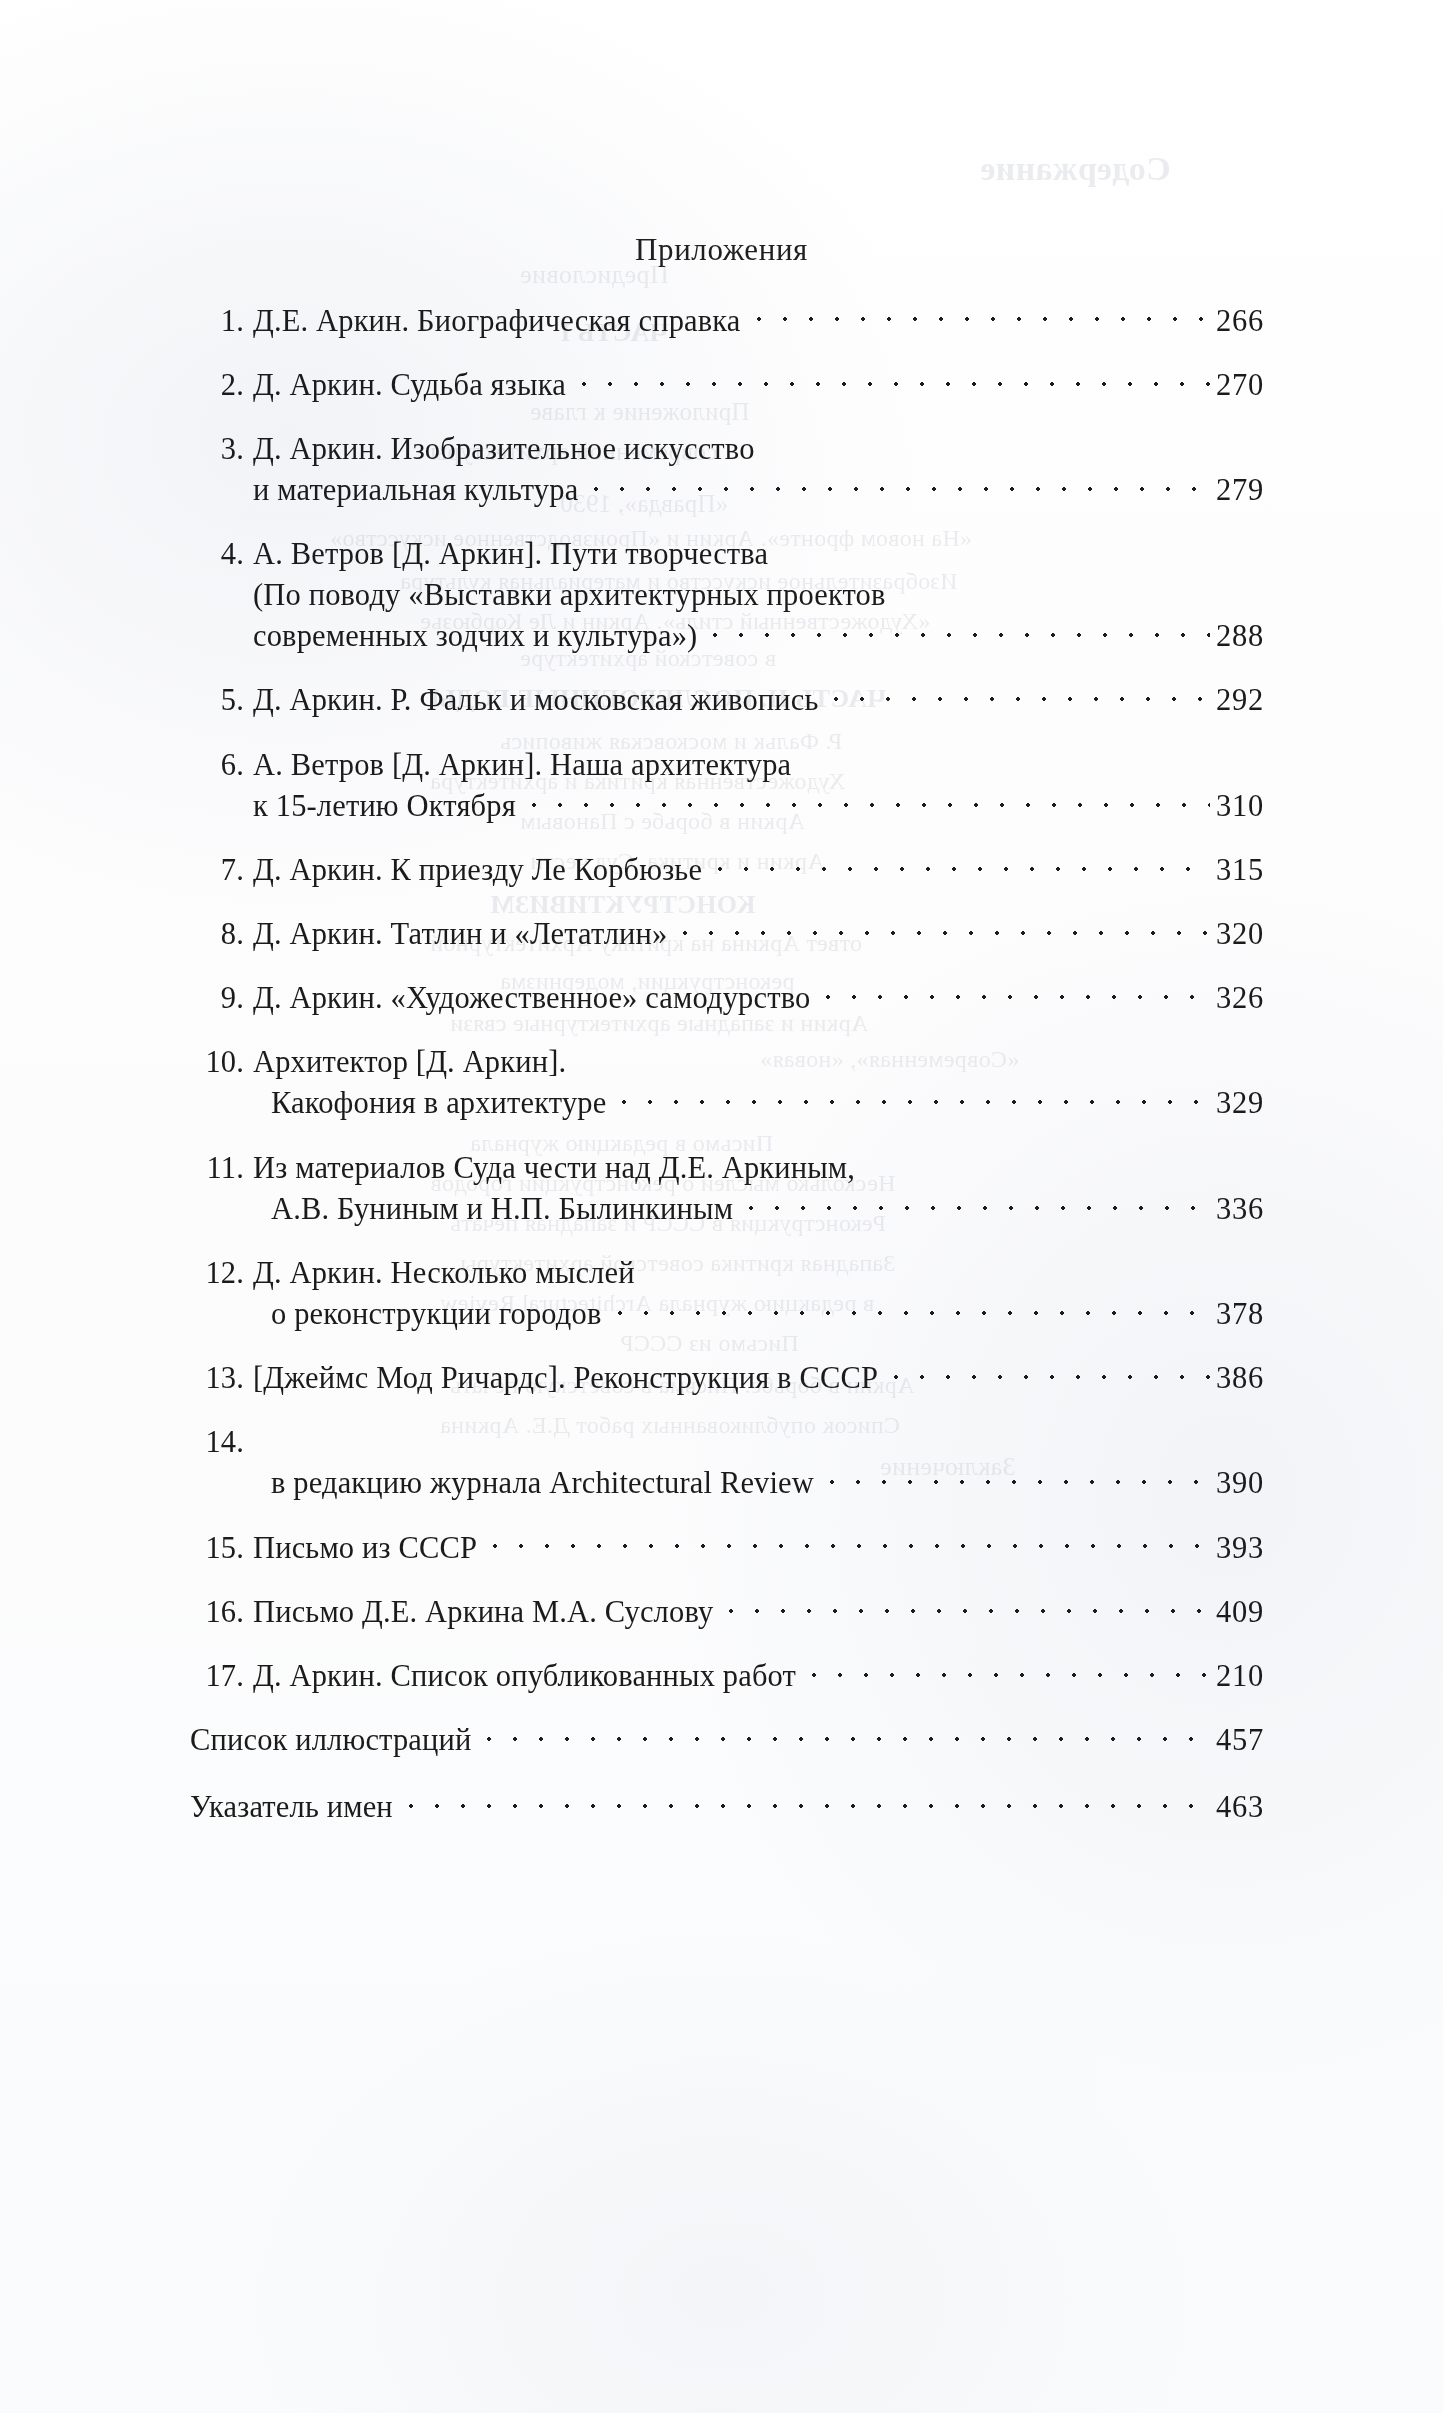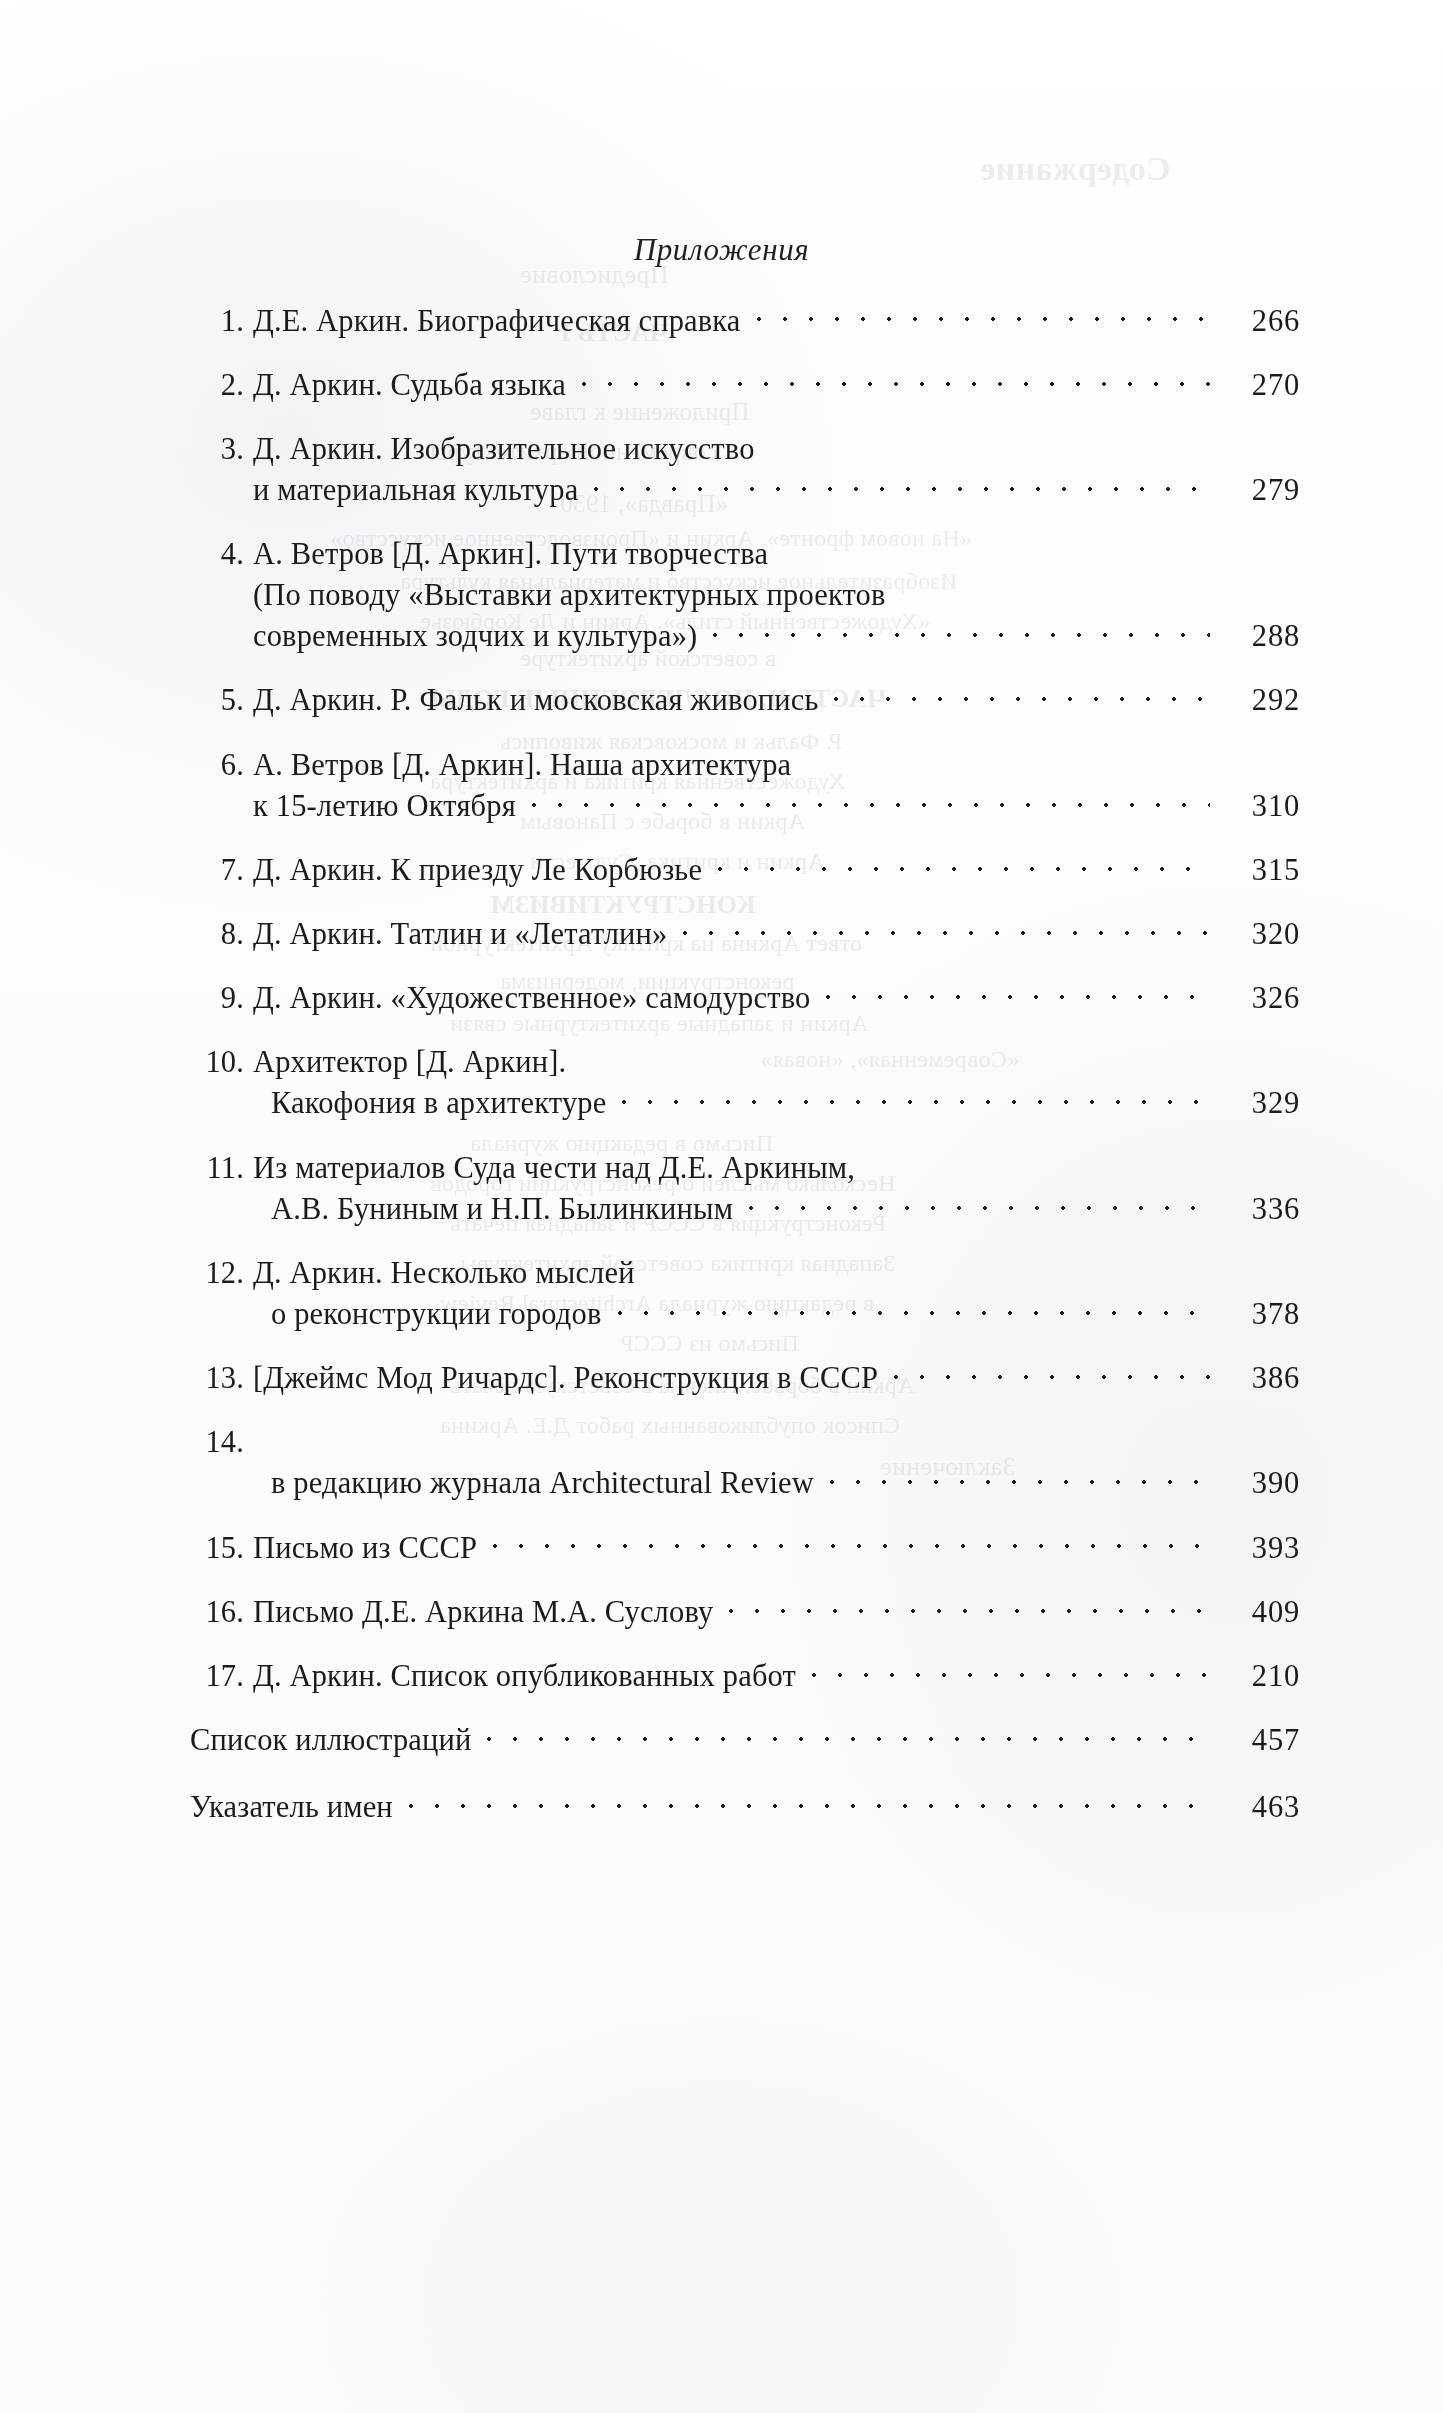--- a/index.html
+++ b/index.html
@@ -55,21 +55,20 @@
     box-sizing: border-box;
     padding: 0;
   }
 
   .running-head {
     position: absolute;
     left: 0;
     right: 0;
     top: 232px;
     text-align: center;
-    font-style: italic;
     font-size: 31px;
     letter-spacing: 0.6px;
     color: #1f1f1f;
   }
 
   .toc {
     position: absolute;
     left: 190px;
     top: 300px;
     width: 1110px;
@@ -124,21 +123,21 @@
     background-image: radial-gradient(circle, #1b1b1b 1.6px, rgba(0,0,0,0) 1.9px);
     background-size: 26px 4px;
     background-repeat: repeat-x;
     background-position: left bottom;
   }
   .leader.none::after  { background: none; }
 
   .pg {
     flex: 0 0 auto;
     min-width: 84px;
-    text-align: right;
+    text-align: left;
     font-variant-numeric: oldstyle-nums;
     letter-spacing: 0.8px;
     white-space: nowrap;
   }
 
   
   .cont .num { visibility: hidden; }
   .cont.ind2 .num { min-width: 72px; }
   .entry.plain .line { padding-left: 0; }
 

